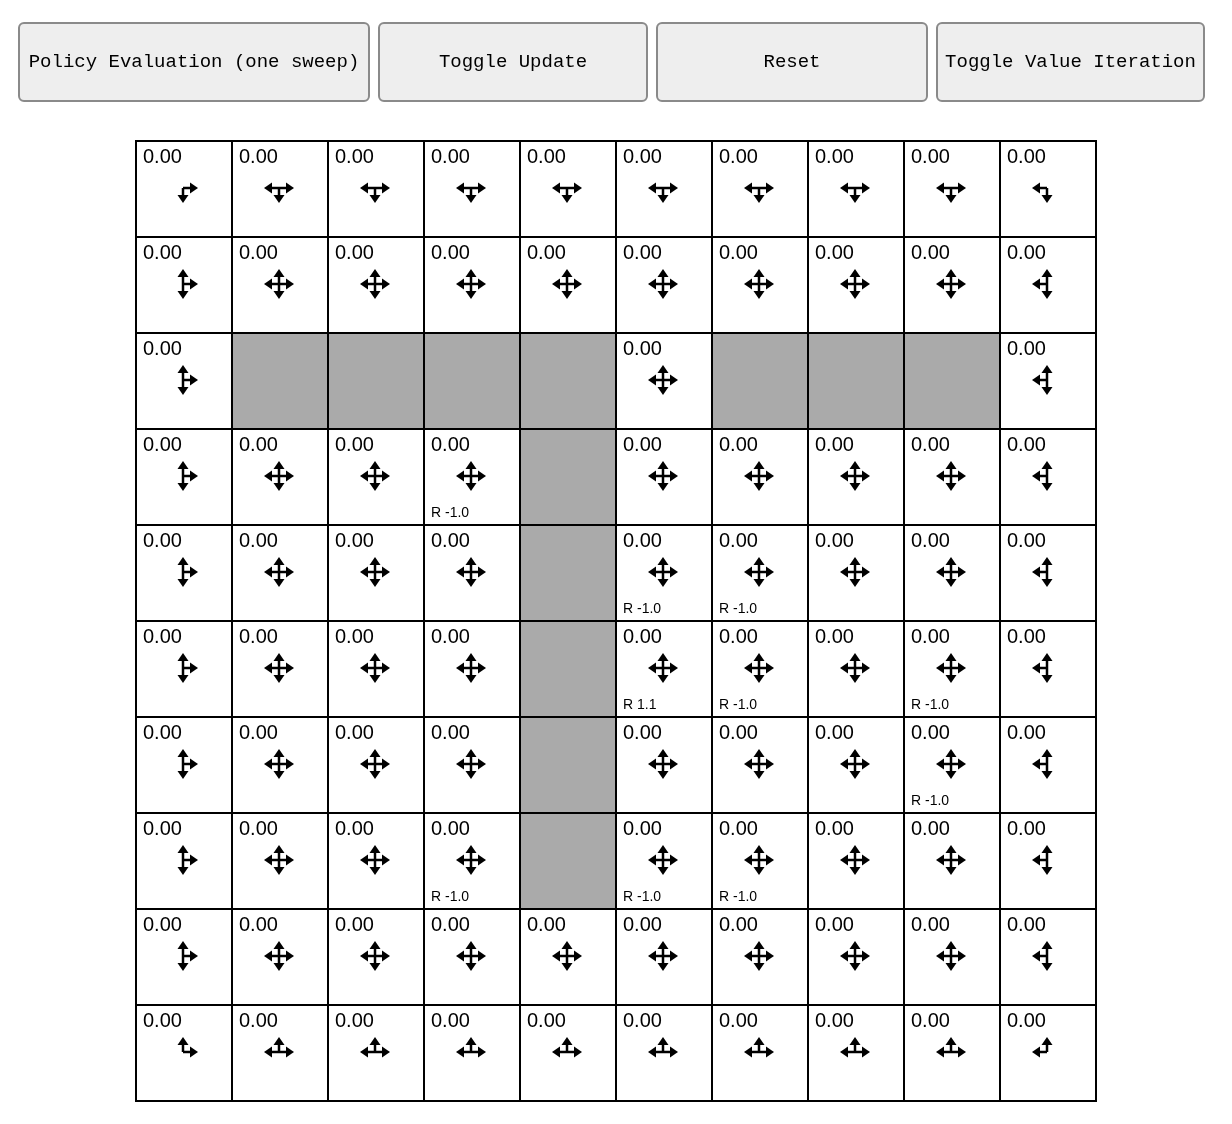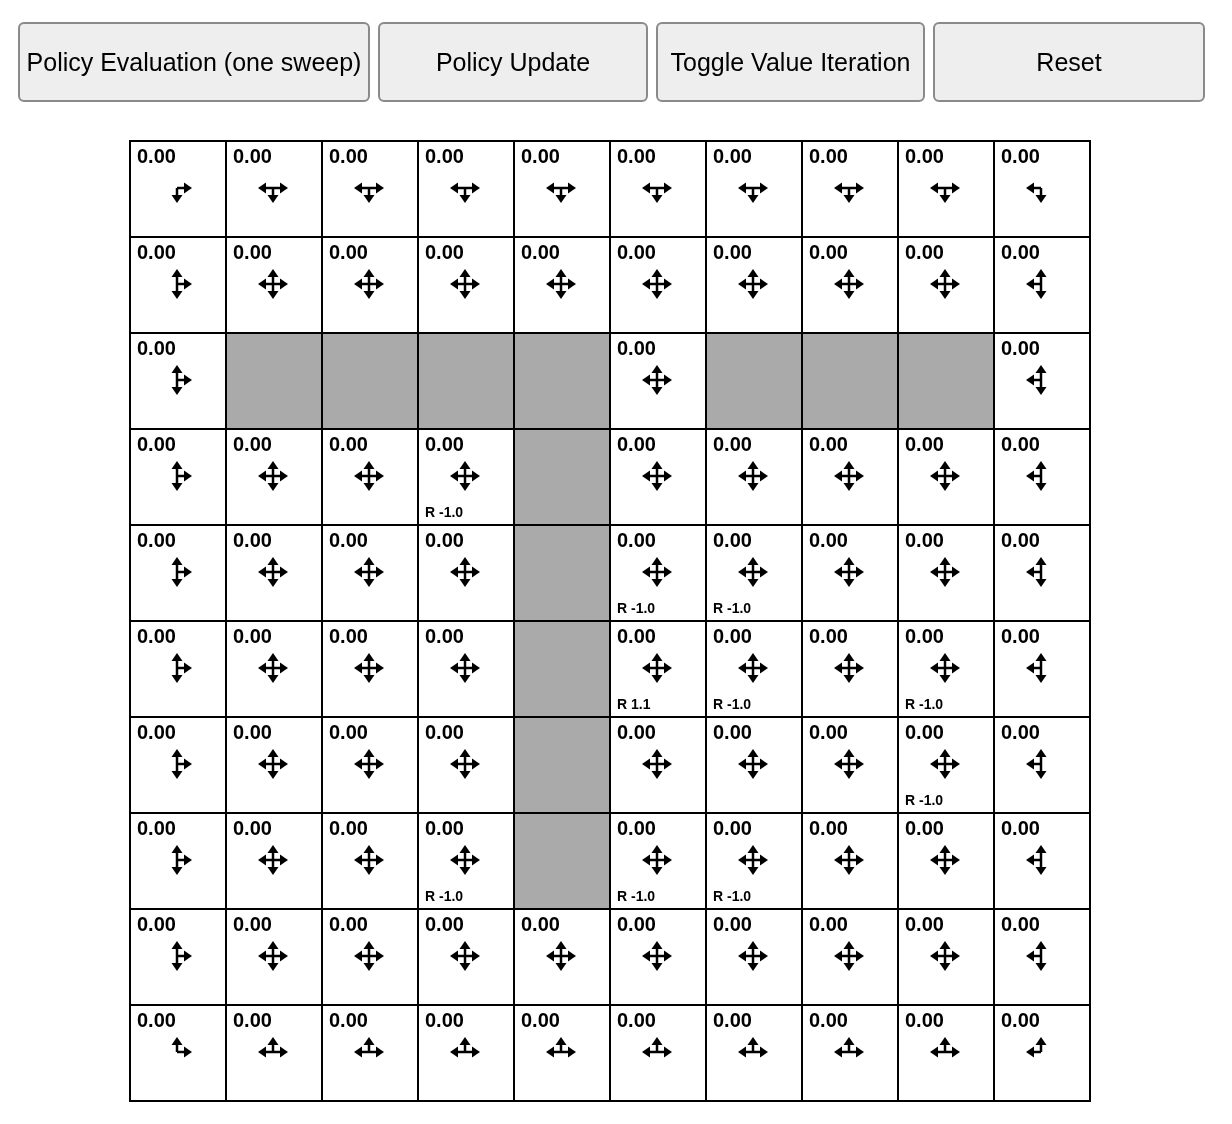--- a/index.html
+++ b/index.html
@@ -5,43 +5,43 @@
   html,body{margin:0;padding:0;}
   body{
     width:1232px;height:1124px;position:relative;
     background:#ffffff;color:#000;
     font-family:"Liberation Sans", sans-serif;
   }
   .toolbar{position:absolute;left:18px;top:22px;display:flex;gap:8px;}
   .btn{
     height:80px;box-sizing:border-box;
     background:#eeeeee;border:2px solid #8a8a8a;border-radius:6px;
-    font-family:Liberation Sans, sans-serif;font-size:25px;color:#000;
+    font-family:Liberation Mono, monospace;font-size:19px;color:#000;
     display:flex;align-items:center;justify-content:center;
     cursor:pointer;white-space:nowrap;
   }
   .btn1{width:352px}.btn2{width:270px}.btn3{width:269px}.btn4{width:272px}
-  .grid{position:absolute;left:129px;top:140px;width:962px;height:962px;font-weight:bold;}
+  .grid{position:absolute;left:135px;top:140px;width:962px;height:962px;}
   .cell{
     position:absolute;width:98px;height:98px;box-sizing:border-box;
     border:2px solid #000;background:#ffffff;
   }
   .cell.wall{background:#aaaaaa;}
   .val{position:absolute;left:6px;top:2px;font-size:20px;line-height:1.2;color:#000;}
   .rew{position:absolute;left:6px;bottom:4px;font-size:14px;color:#000;}
   .arrows{position:absolute;left:0;top:0;pointer-events:none;}
 </style>
 </head>
 <body>
 
 <div class="toolbar">
   <button class="btn btn1">Policy Evaluation (one sweep)</button>
-  <button class="btn btn2">Policy Update</button>
+  <button class="btn btn2">Toggle Update</button>
+  <button class="btn btn4">Reset</button>
   <button class="btn btn3">Toggle Value Iteration</button>
-  <button class="btn btn4">Reset</button>
 </div>
 
 <div class="grid">
     <div class="cell" style="left: 0px; top: 0px; border-color: rgb(0, 0, 0); background: rgb(255, 255, 255);">
       <div class="val">0.00</div>
       <svg width="94" height="94" viewBox="0 0 94 94" class="arrows">
         <line x1="46" y1="46" x2="46" y2="55" stroke="#000000" stroke-width="2.5"></line>
         <polygon points="46,61 40.5,53 51.5,53" fill="#000000"></polygon>
         <line x1="46" y1="46" x2="55" y2="46" stroke="#000000" stroke-width="2.5"></line>
         <polygon points="61,46 53,51.5 53,40.5" fill="#000000"></polygon>

